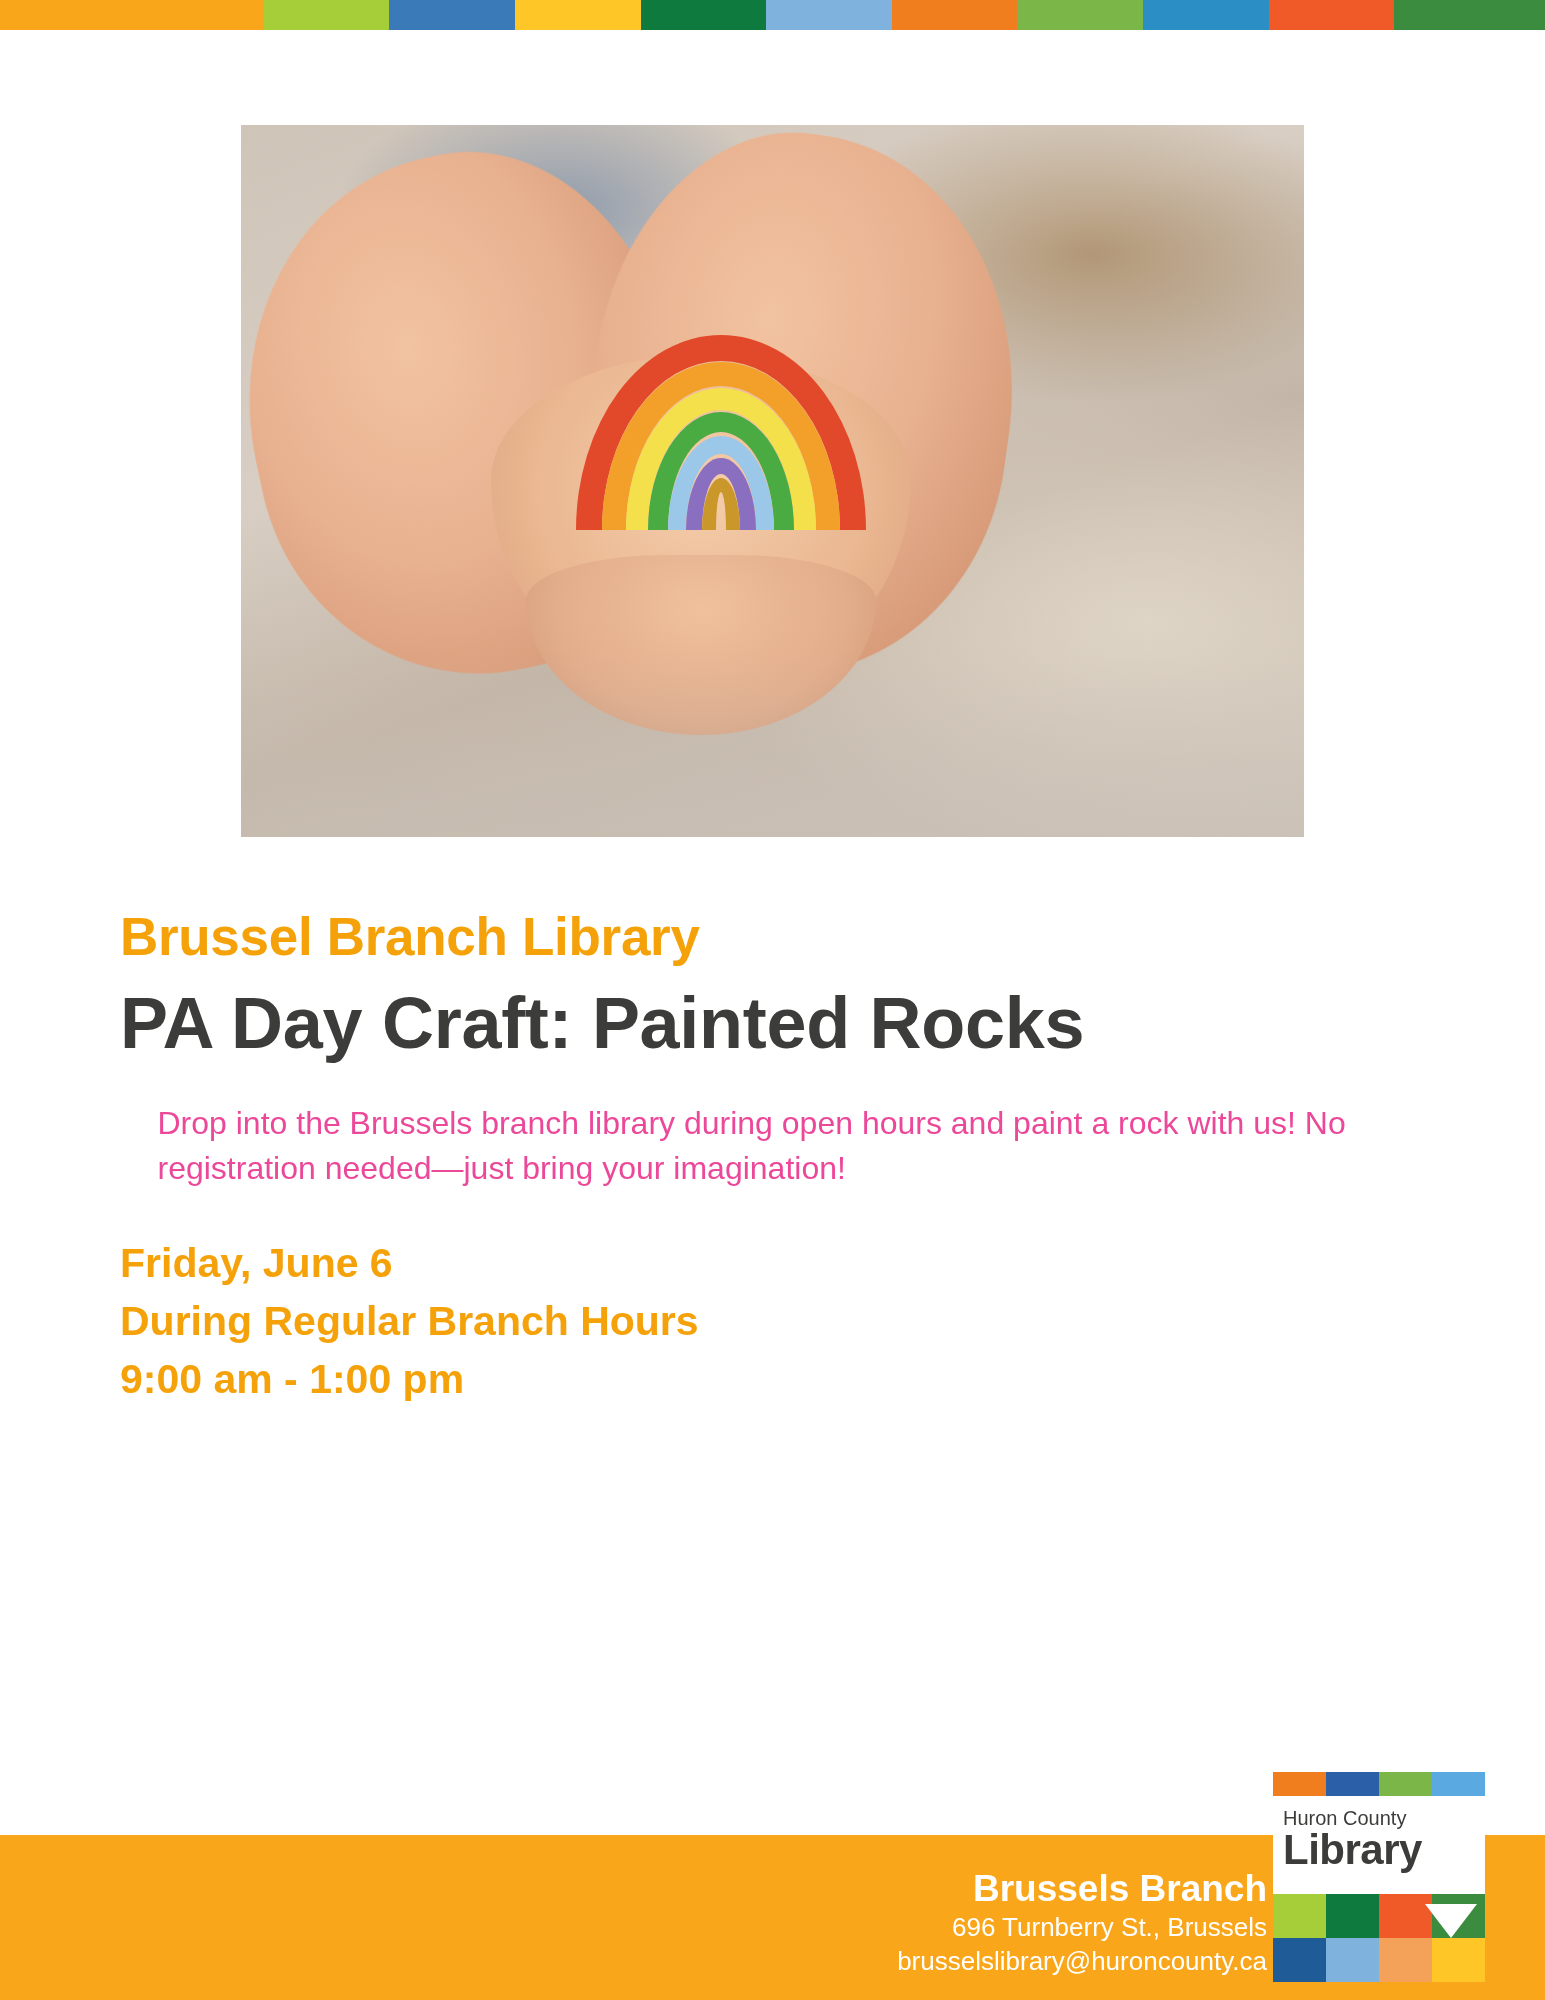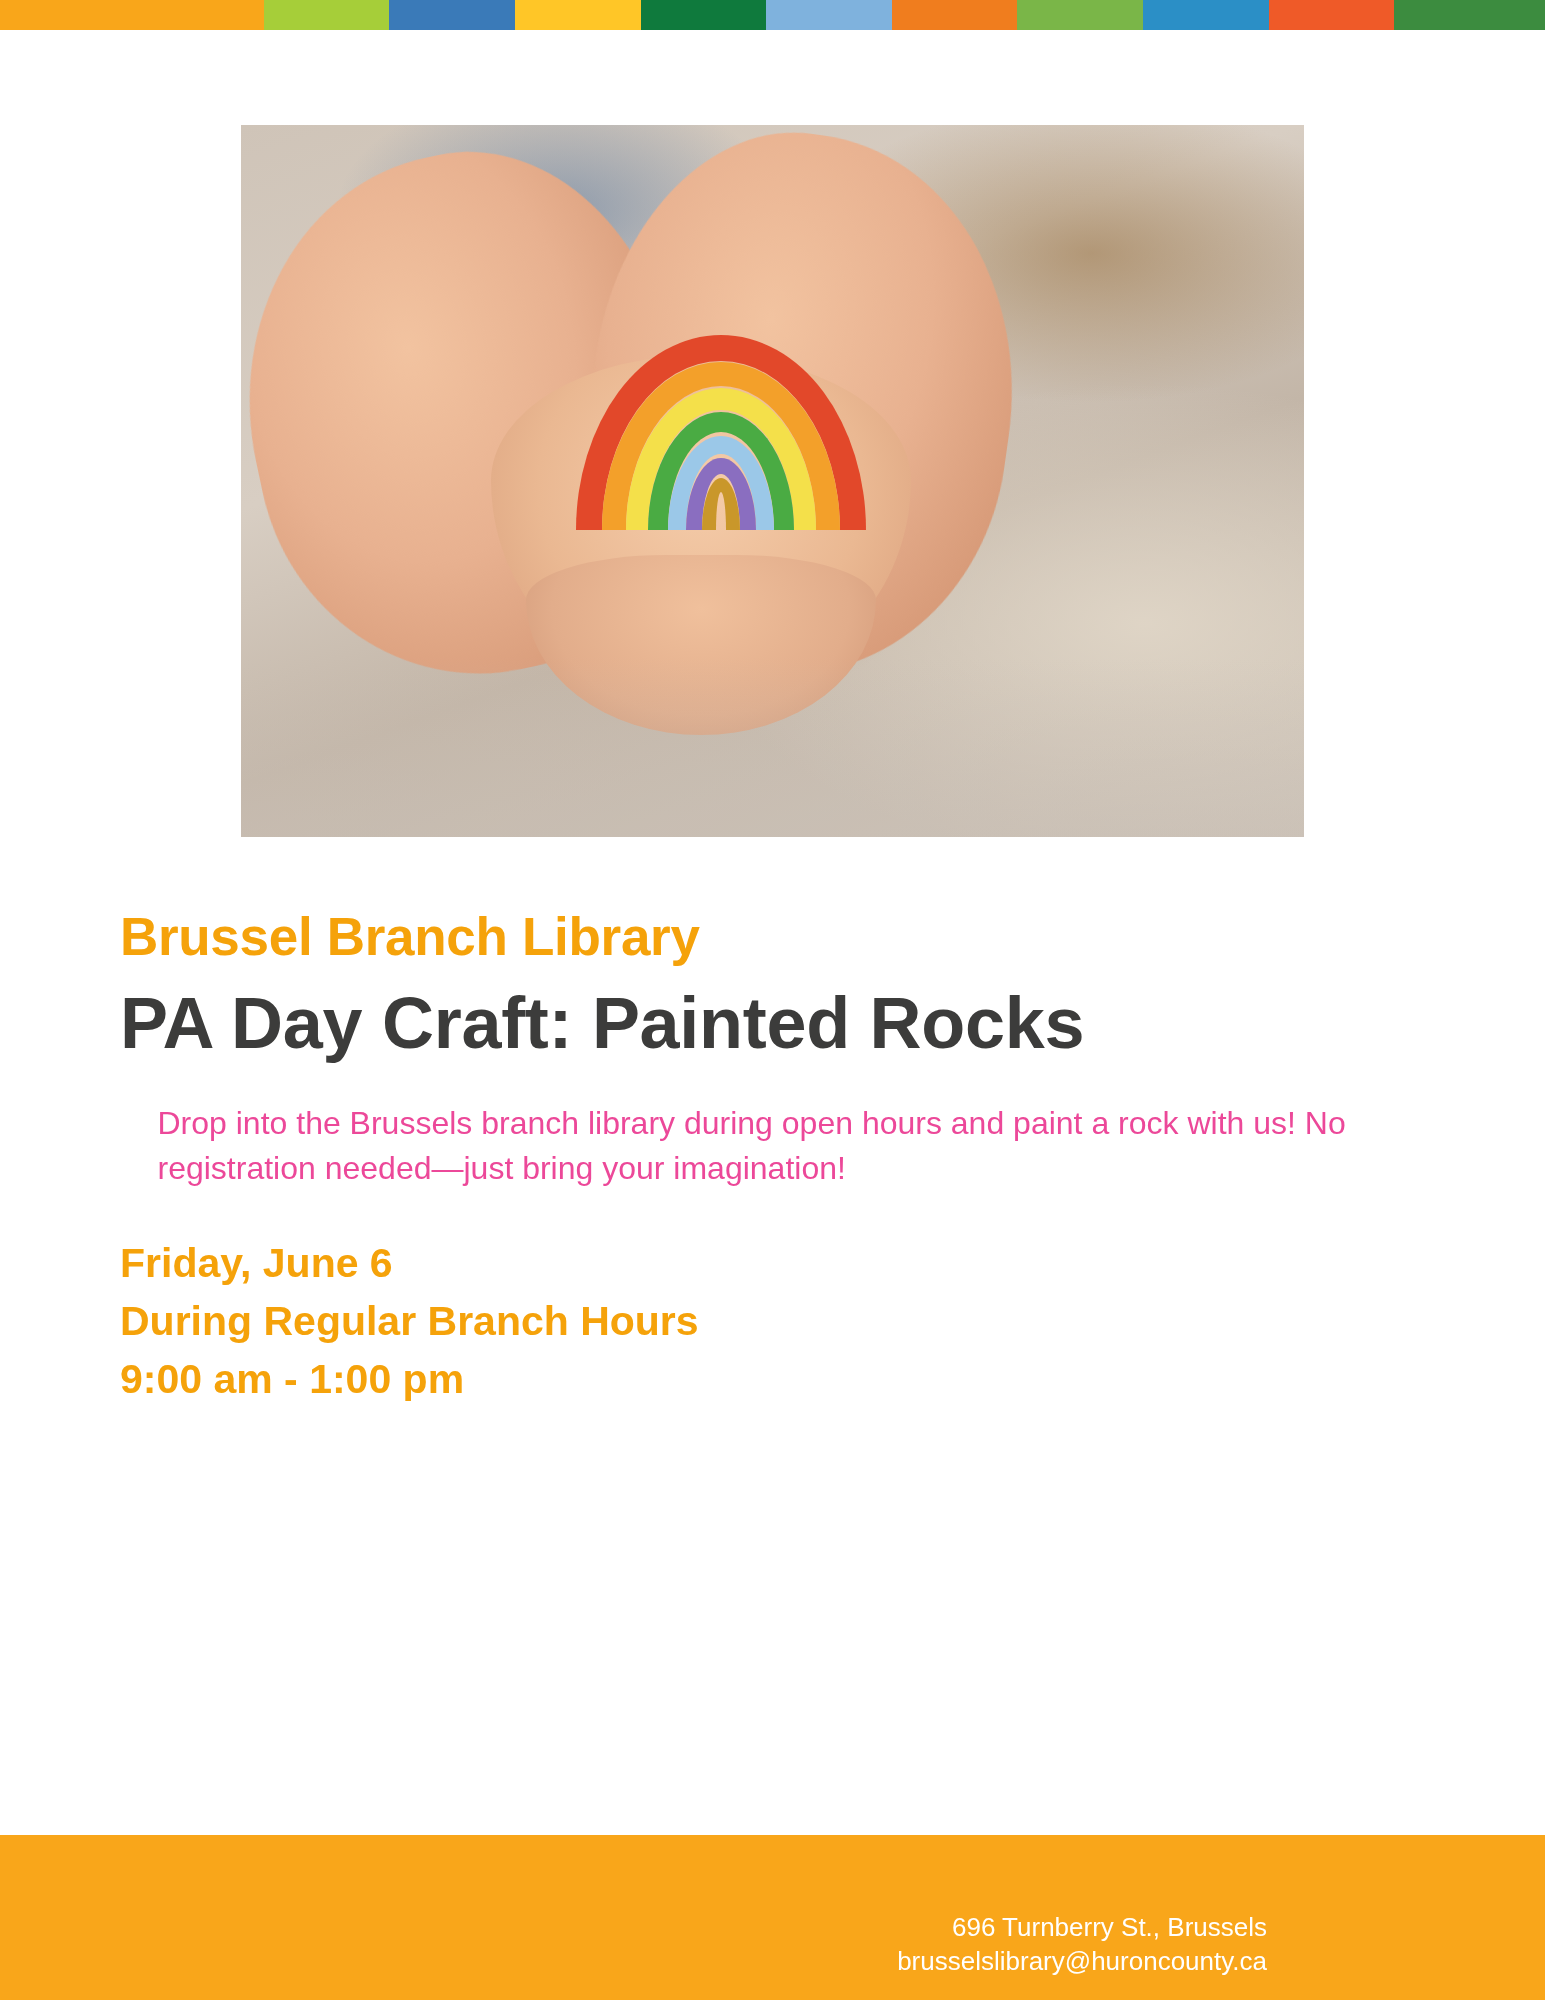--- a/index.html
+++ b/index.html
@@ -269,19 +269,43 @@
     <div class="description">Drop into the Brussels branch library during open hours and paint a rock with us! No registration needed—just bring your imagination!</div>
     <div class="details">
       <div>Friday, June 6</div>
       <div>During Regular Branch Hours</div>
       <div>9:00 am - 1:00 pm</div>
     </div>
   </div>
 
   <div class="footer">
     <div class="footer-text">
+      <div class="footer-branch">Brussels Branch</div>
       <div class="footer-addr">696 Turnberry St., Brussels</div>
       <div class="footer-email">brusselslibrary@huroncounty.ca</div>
     </div>
   </div>
 
+  <div class="logo">
+    <div class="logo-top">
+      <div style="background:#f07d1e"></div>
+      <div style="background:#2b5fa8"></div>
+      <div style="background:#7ab648"></div>
+      <div style="background:#5aa9e0"></div>
+    </div>
+    <div class="logo-words">
+      <div class="logo-huron">Huron County</div>
+      <div class="logo-library">Library</div>
+    </div>
+    <div class="logo-grid">
+      <div style="background:#a6ce39"></div>
+      <div style="background:#0f7a3d"></div>
+      <div style="background:#ef5a28"></div>
+      <div style="background:#3c8c3f"></div>
+      <div style="background:#1f5b96"></div>
+      <div style="background:#7fb2dd"></div>
+      <div style="background:#f4a259"></div>
+      <div style="background:#ffc627"></div>
+    </div>
+    <div class="logo-check"></div>
+  </div>
 
 </div>
 
 </body></html>

